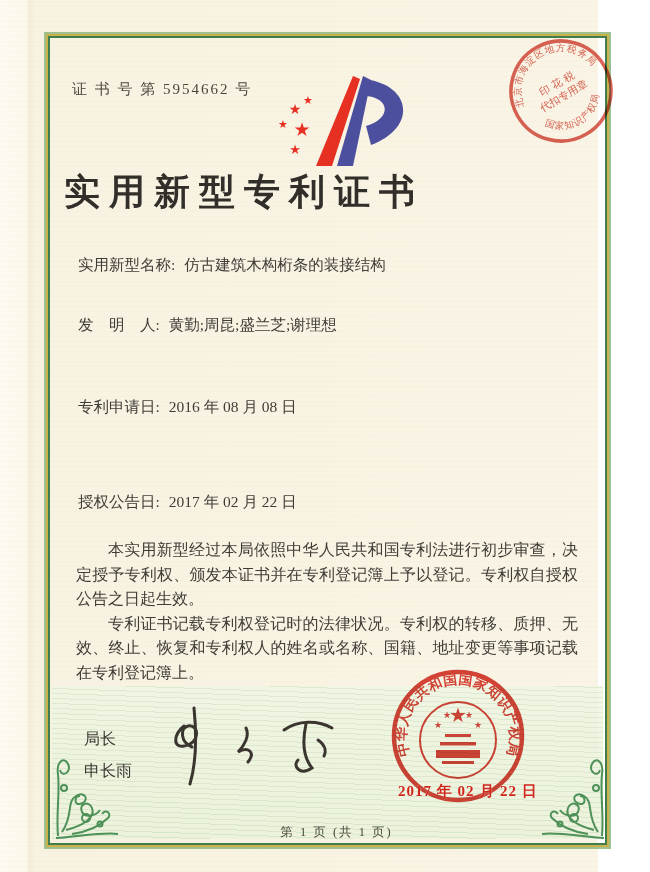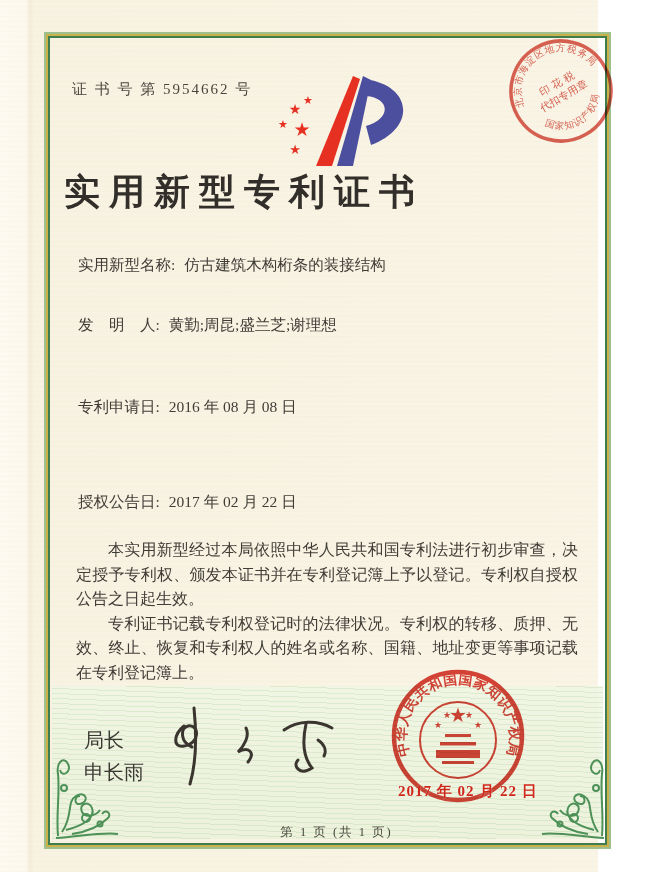--- a/index.html
+++ b/index.html
@@ -20,22 +20,22 @@
     opacity:0.85;}
   .cert-no{position:absolute; left:72px; top:80px; font-size:15px; letter-spacing:2px; color:#4a473f; z-index:4;}
   .logo{position:absolute; left:270px; top:66px; z-index:4;}
   .title{position:absolute; left:32px; top:168px; width:555px; text-align:left;
     font-size:36px; font-weight:bold; letter-spacing:9px; color:#322e29; z-index:4;padding-left:32px;}
   .field{position:absolute; left:78px; font-size:15.5px; color:#3f3c36; z-index:4; white-space:nowrap;}
   .field .lbl{margin-right:9px;}
   .paras{position:absolute; left:76px; top:516px; width:502px; font-size:16px; line-height:24.5px;
     color:#403d37; text-align:justify; z-index:4;margin-top:22px;}
   .paras p{margin:0; text-indent:2em;}
-  .signer{position:absolute; left:84px; top:724px; font-size:20px; color:#3c3a34; z-index:4;
-    font-family:Liberation Sans, sans-serif; line-height:32px;}
+  .signer{position:absolute; left:84px; top:724px; font-size:16px; color:#3c3a34; z-index:4;
+    font-family:Liberation Mono, monospace; line-height:32px;}
   .signature{position:absolute; left:150px; top:700px; z-index:4;}
   .seal{position:absolute; left:388px; top:666px; z-index:5; mix-blend-mode:multiply; opacity:0.92;}
   .seal-date{position:absolute; left:398px; top:782px; font-size:15px; color:#d0271b; letter-spacing:1px;
     z-index:6; font-weight:bold; text-shadow:0 0 2px rgba(255,255,255,0.6);}
   .tax-stamp{position:absolute; left:506px; top:36px; z-index:6; mix-blend-mode:multiply; opacity:0.85;}
   .footer{position:absolute; left:48px; top:824px; width:555px; text-align:center; font-size:12.5px;
     letter-spacing:2px; color:#4b483f; z-index:4;margin-left:11px;}
   .ornament{position:absolute; z-index:2;}
   .orn-left{left:52px; top:744px;}
   .orn-right{left:536px; top:744px; transform:scaleX(-1);}

